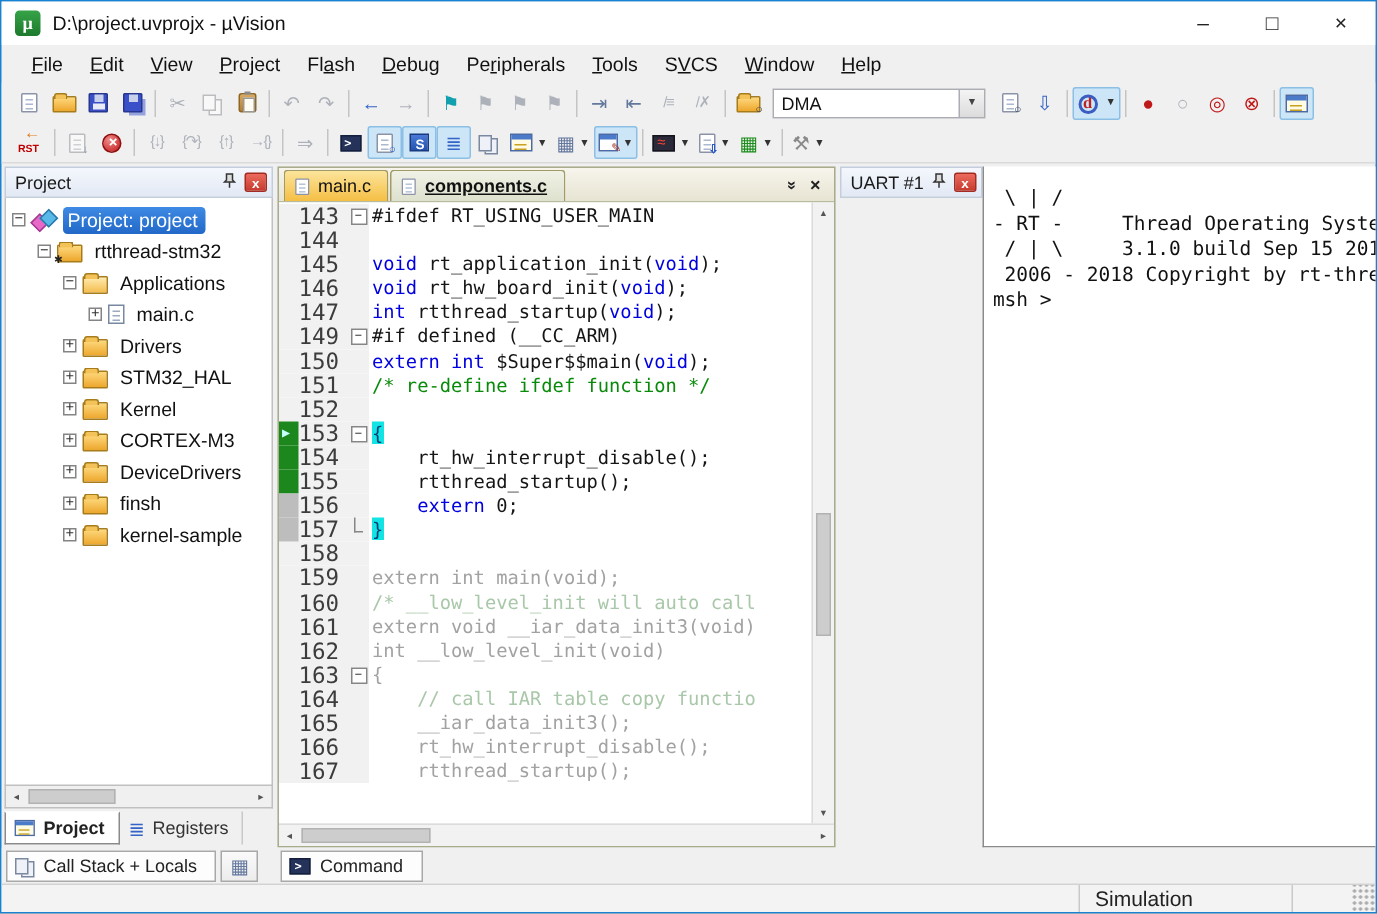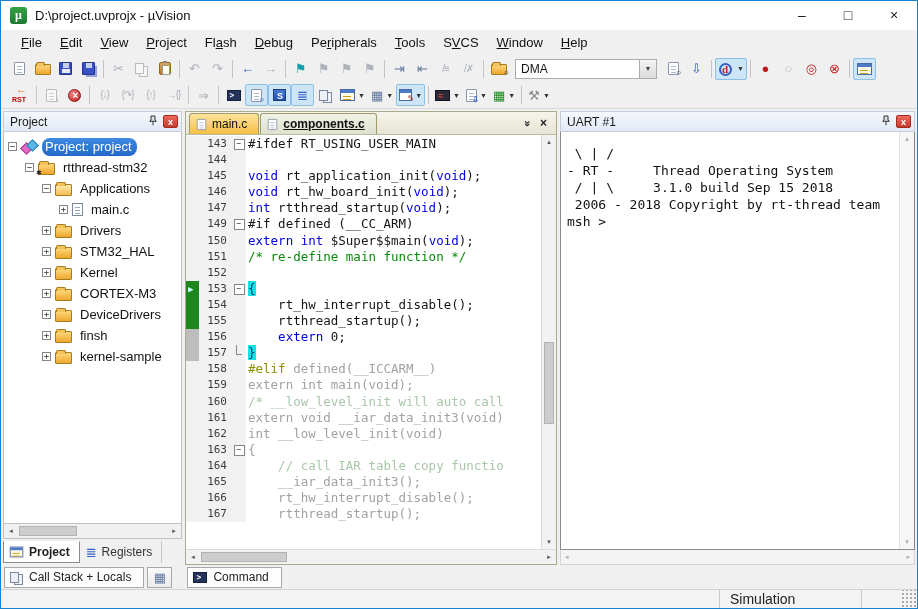--- a/index.html
+++ b/index.html
@@ -72,21 +72,21 @@
   .leftcol{width:179px;flex:none;display:flex;flex-direction:column;min-height:0;}
   .panel-h{height:21px;background:linear-gradient(#f4f7fc,#e2e9f5);border:1px solid #c3cedd;display:flex;align-items:center;padding:0 3px 0 6px;font-size:12px;color:#1a1a1a;gap:5px;flex:none;}
   .panel-h .ph-title{flex:1;}
   .pin-icon{font-size:10px;color:#333;transform:rotate(0deg);line-height:10px;}
   .pclose{width:15px;height:13px;background:linear-gradient(#ec6a5e,#c73b2e);color:#fff;font:bold 9px/12px "Liberation Sans",sans-serif;text-align:center;border:1px solid #a32c22;border-radius:2px;flex:none;}
   .tree{flex:1;background:#fff;border:1px solid #c0c0c0;border-top:none;overflow:hidden;padding-top:4px;}
   .trow{height:21px;display:flex;align-items:center;font-size:13px;color:#111;white-space:nowrap;}
   .exp{width:9px;height:9px;border:1px solid #848484;background:#fff;font:9px/7px "DejaVu Sans Mono",monospace;text-align:center;color:#333;margin-right:4px;flex:none;}
   .ti{margin-right:5px;flex:none;position:relative;}
   .tlabel{padding:1px 5px 2px 3px;}
-  .tlabel.sel{background:linear-gradient(#3e8ae4,#2268c8);color:#fff;border-radius:8px;text-align:center;}
+  .tlabel.sel{background:linear-gradient(#3e8ae4,#2268c8);color:#fff;border-radius:3px;text-align:center;}
   .ti-target{width:16px;height:14px;}
   .ti-target::before{content:"";position:absolute;left:1px;top:4px;width:7px;height:7px;background:#e868c8;border:1px solid #a03890;transform:rotate(45deg);}
   .ti-target::after{content:"";position:absolute;left:7px;top:1px;width:7px;height:7px;background:#58b8e8;border:1px solid #2878a8;transform:rotate(45deg);}
   .ti-folder,.ti-folder-open,.ti-folder-k{width:17px;height:12px;background:linear-gradient(#fed97e,#eda72d);border:1px solid #a67c1c;border-radius:1px;margin-top:2px;}
   .ti-folder::before,.ti-folder-open::before,.ti-folder-k::before{content:"";position:absolute;top:-3px;left:0;width:8px;height:3px;background:#f3c35a;border:1px solid #a67c1c;border-bottom:none;border-radius:2px 2px 0 0;}
   .ti-folder-open{background:linear-gradient(#ffeaae,#f4bd50);}
   .ti-folder-k::after{content:"✱";position:absolute;left:-3px;bottom:-3px;font-size:7px;color:#222;}
   .ti-file{width:11px;height:13px;background:#fff;border:1px solid #7788a0;}
   .ti-file::before{content:"";position:absolute;left:2px;top:3px;right:2px;height:1px;background:#9aaabf;box-shadow:0 3px #9aaabf,0 6px #9aaabf;}
   .hscroll{height:15px;background:#f0f0f0;border:1px solid #c0c0c0;border-top:none;display:flex;align-items:center;flex:none;}
@@ -109,40 +109,40 @@
   .chev2{display:inline-block;transform:rotate(90deg);font-size:11px;font-weight:bold;line-height:1;}
   .eclose{font-size:12px;font-weight:bold;line-height:1;}
   .ebody{flex:1;display:flex;min-height:0;background:#fff;}
   .code{flex:1;overflow:hidden;font:12.5px/16.1px "DejaVu Sans Mono",monospace;background:#fff;padding-top:1px;}
   .cl{display:flex;height:16.1px;align-items:stretch;}
   .gut{display:flex;flex:none;background:#f1f1f1;}
   .exec{width:13px;position:relative;flex:none;}
   .exec.m-g,.exec.m-ga{background:#1c871c;}
   .exec.m-y{background:#bdbdbd;}
   .exec.m-ga::after{content:"▶";position:absolute;left:2px;top:2px;font-size:9px;line-height:12px;color:#c8ffff;}
-  .lnum{width:33px;text-align:right;padding-right:5px;color:#3c3c3c;font-size:11px;flex:none;}
+  .lnum{width:33px;text-align:left;padding-right:5px;color:#3c3c3c;font-size:15px;flex:none;}
   .fold{width:14px;flex:none;}
   .fold.f-minus::before{content:"−";display:block;width:9px;height:9px;border:1px solid #868686;background:#fff;font:8px/7px "DejaVu Sans Mono",monospace;text-align:center;color:#333;margin:3px auto 0;}
   .fold.f-end::before{content:"";display:block;width:5px;height:9px;border-left:1px solid #868686;border-bottom:1px solid #868686;margin:0 auto;}
   .csrc{white-space:pre;padding-left:2px;}
   .sg-kw{color:#0000e0;}
   .sg-pl{color:#151515;}
   .sg-cm{color:#0a8a0a;}
   .sg-gr{color:#a2a2a2;}
   .sg-gc{color:#a9c7a9;}
   .sg-pp{color:#8f8f00;}
   .sg-hl{background:#12e4e4;color:#003c78;}
   .evscroll{width:15px;flex:none;background:#f2f2f2;border-left:1px solid #dcdcdc;display:flex;flex-direction:column;align-items:center;font-size:7px;color:#666;}
   .evscroll .track{flex:1;width:100%;position:relative;}
   .vthumb{position:absolute;left:2px;width:10px;height:82px;top:50%;background:#cdcdcd;border:1px solid #b2b2b2;}
   .evscroll .sarrow{width:100%;padding:3px 0;}
   .ehscroll{height:15px;background:#f2f2f2;border-top:1px solid #dcdcdc;display:flex;align-items:center;font-size:7px;color:#666;flex:none;}
   .ehscroll .sthumb{width:86px;}
   
-  .uart{flex:1;display:flex;flex-direction:column;min-width:0;min-height:0;}
+  .uart{flex:1;display:flex;min-width:0;min-height:0;}
   .console-wrap{flex:1;display:flex;background:#fff;border:1px solid #8a8a8a;border-top:none;min-height:0;}
   .console-wrap pre{margin:0;flex:1;font:13px/17px "DejaVu Sans Mono",monospace;color:#111;padding:13px 0 0 6px;overflow:hidden;}
   .uvscroll{width:15px;flex:none;background:#f6f6f6;border-left:1px solid #e2e2e2;font-size:7px;color:#aaa;display:flex;flex-direction:column;justify-content:space-between;align-items:center;padding:3px 0;}
   .uhscroll{height:15px;background:#f4f4f4;border:1px solid #d4d4d4;border-top:none;display:flex;justify-content:space-between;align-items:center;font-size:7px;color:#b0b0b0;padding:0 4px;flex:none;}
   
   .dock{height:24px;flex:none;display:flex;align-items:center;padding-left:3px;gap:3px;background:#f0f0f0;}
   .dtab{height:21px;background:#fdfdfd;border:1px solid #a8a8a8;display:flex;align-items:center;gap:6px;padding:0 12px 0 5px;font-size:12px;color:#222;}
   .dbtn{height:21px;width:25px;border:1px solid #a8a8a8;background:linear-gradient(#fafafa,#ececec);display:flex;align-items:center;justify-content:center;padding:0;}
   .dtab.command{margin-left:12px;}
   .statusbar{height:19px;flex:none;background:#f3f3f3;border-top:1px solid #d2d2d2;display:flex;align-items:center;font-size:14px;color:#222;}
@@ -524,21 +524,21 @@
                 <span class="fold"></span>
               </span>
               <span class="csrc"><span class="sg-kw">extern</span><span class="sg-pl"> </span><span class="sg-kw">int</span><span class="sg-pl"> $Super$$main(</span><span class="sg-kw">void</span><span class="sg-pl">);</span></span>
             </div>
             <div class="cl">
               <span class="gut">
                 <span class="exec"></span>
                 <span class="lnum">151</span>
                 <span class="fold"></span>
               </span>
-              <span class="csrc"><span class="sg-cm">/* re-define main function */</span></span>
+              <span class="csrc"><span class="sg-cm">/* re-define ifdef function */</span></span>
             </div>
             <div class="cl">
               <span class="gut">
                 <span class="exec"></span>
                 <span class="lnum">152</span>
                 <span class="fold"></span>
               </span>
             </div>
             <div class="cl">
               <span class="gut">
@@ -579,21 +579,20 @@
                 <span class="fold f-end"></span>
               </span>
               <span class="csrc"><span class="sg-hl">}</span></span>
             </div>
             <div class="cl">
               <span class="gut">
                 <span class="exec"></span>
                 <span class="lnum">158</span>
                 <span class="fold"></span>
               </span>
-              <span class="csrc"><span class="sg-pp">#elif</span><span class="sg-gr"> defined(__ICCARM__)</span></span>
             </div>
             <div class="cl">
               <span class="gut">
                 <span class="exec"></span>
                 <span class="lnum">159</span>
                 <span class="fold"></span>
               </span>
               <span class="csrc"><span class="sg-gr">extern int main(void);</span></span>
             </div>
             <div class="cl">

